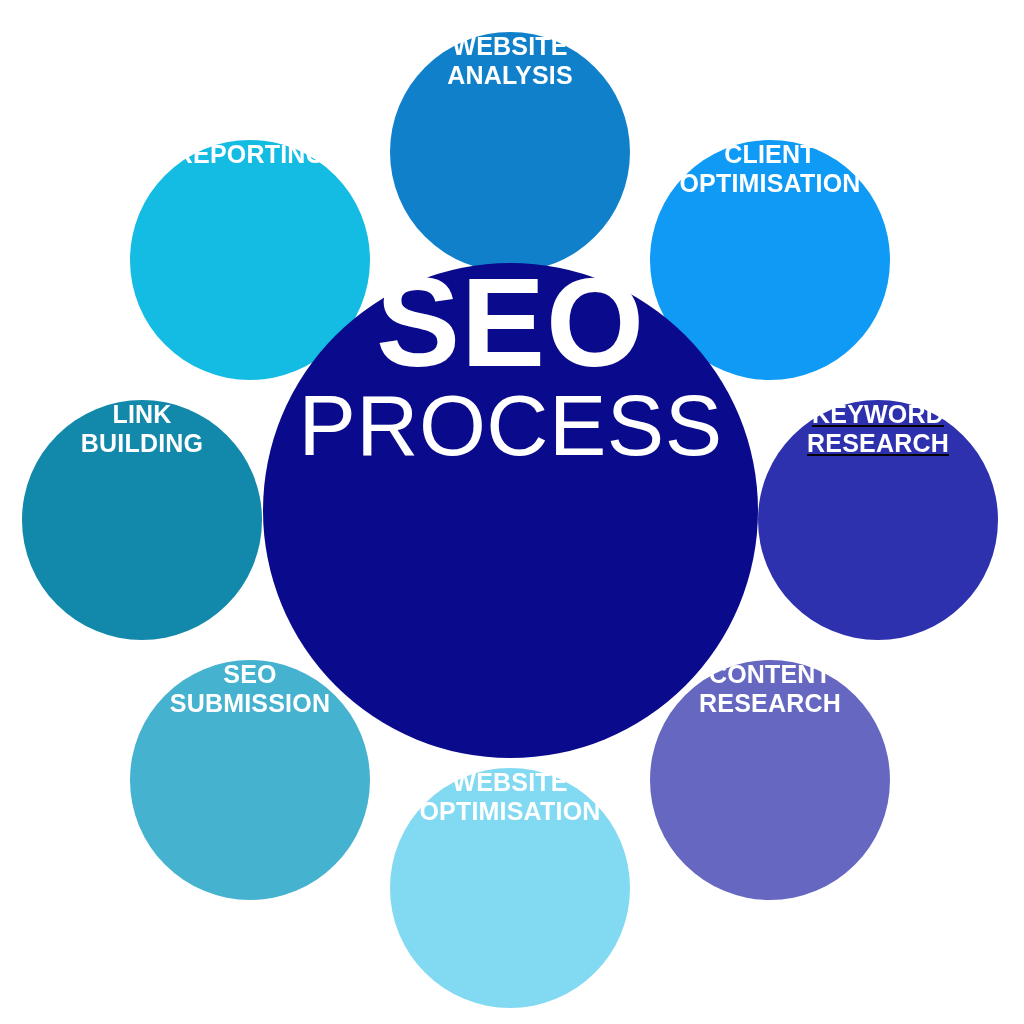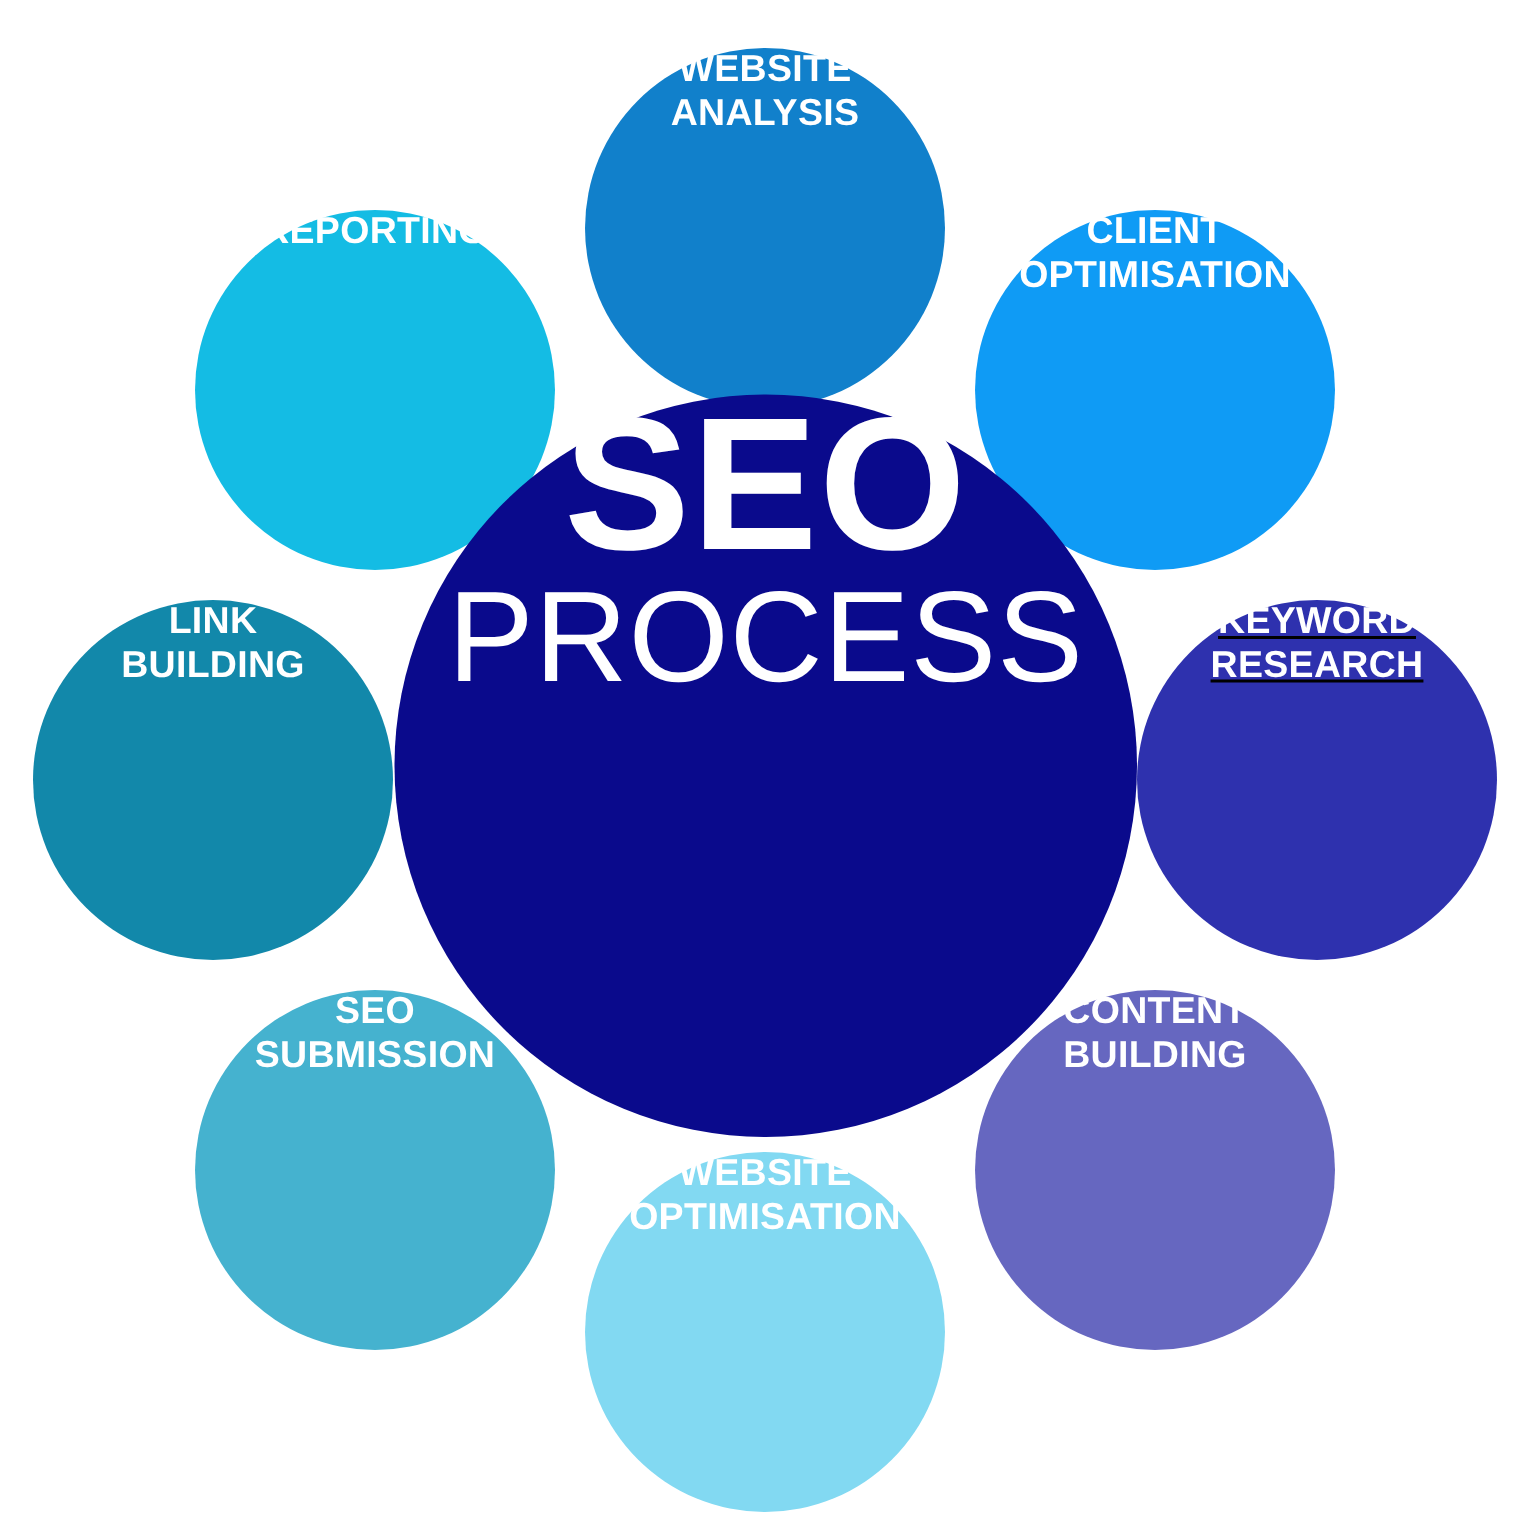--- a/index.html
+++ b/index.html
@@ -91,21 +91,21 @@
 OPTIMISATION</span>
   </div>
 
   <div class="node satellite pos-e" style="background-color: rgb(46, 49, 174);">
     <span class="node-label">KEYWORD
 RESEARCH</span>
   </div>
 
   <div class="node satellite pos-se" style="background-color: rgb(102, 103, 192);">
     <span class="node-label">CONTENT
-BUILDING</span>
+RESEARCH</span>
   </div>
 
   <div class="node satellite pos-s" style="background-color: rgb(130, 217, 242);">
     <span class="node-label">WEBSITE
 OPTIMISATION</span>
   </div>
 
   <div class="node satellite pos-sw" style="background-color: rgb(69, 178, 207);">
     <span class="node-label">SEO
 SUBMISSION</span>

